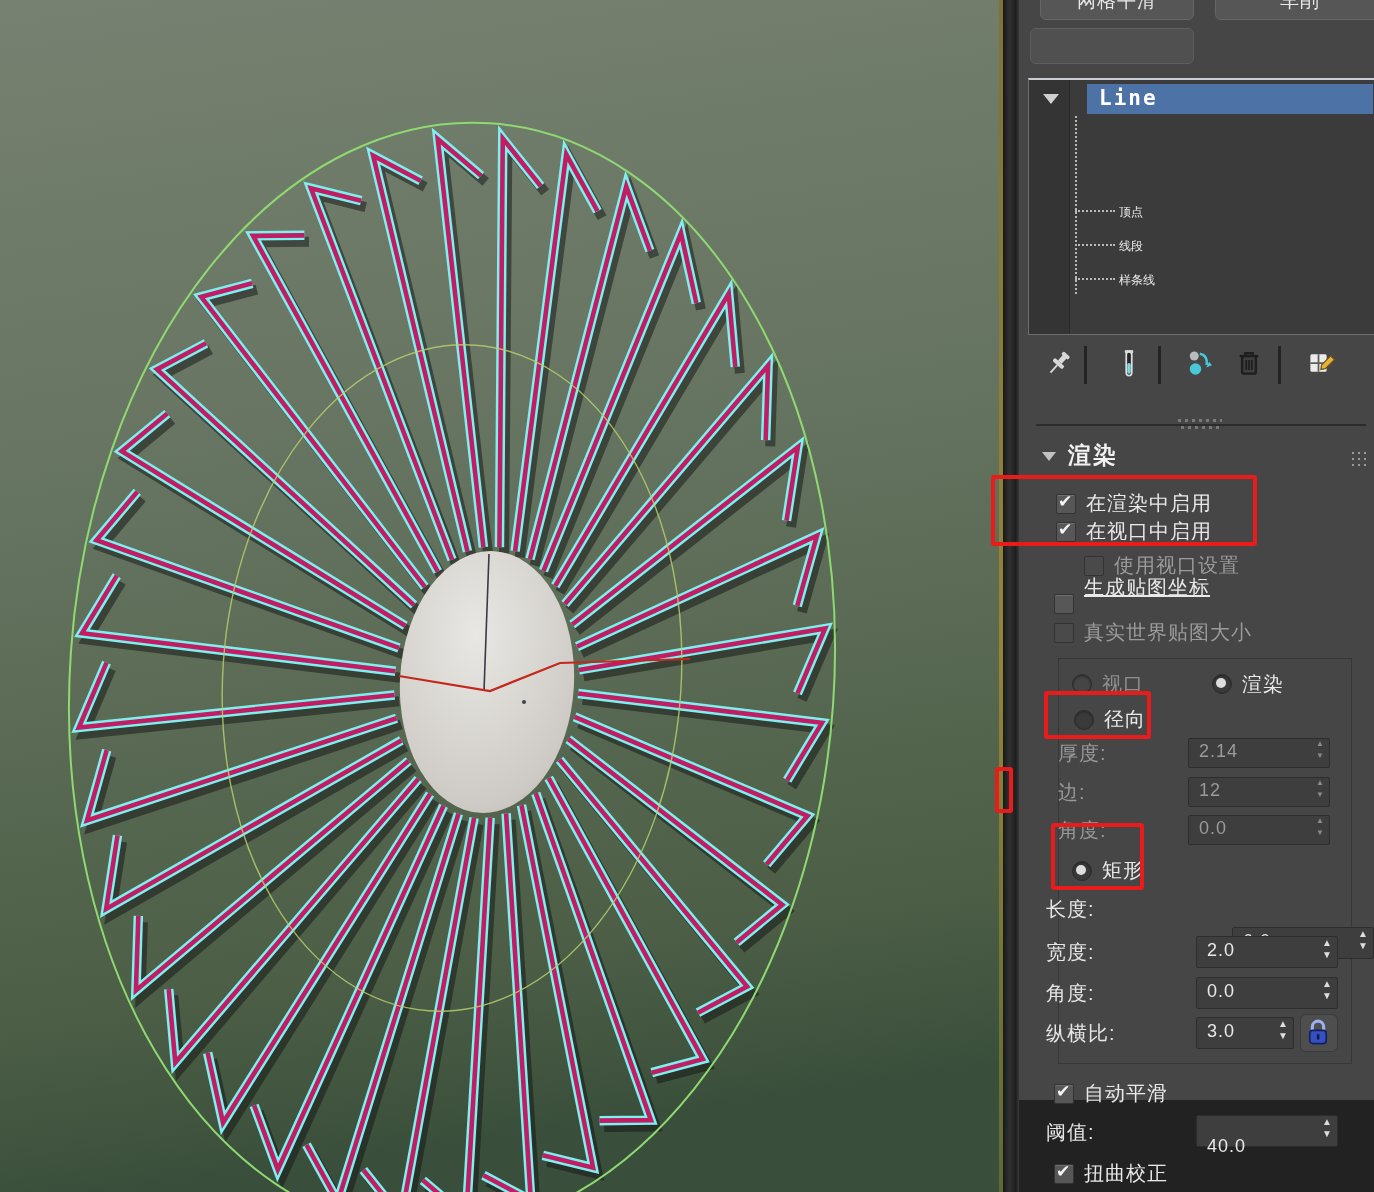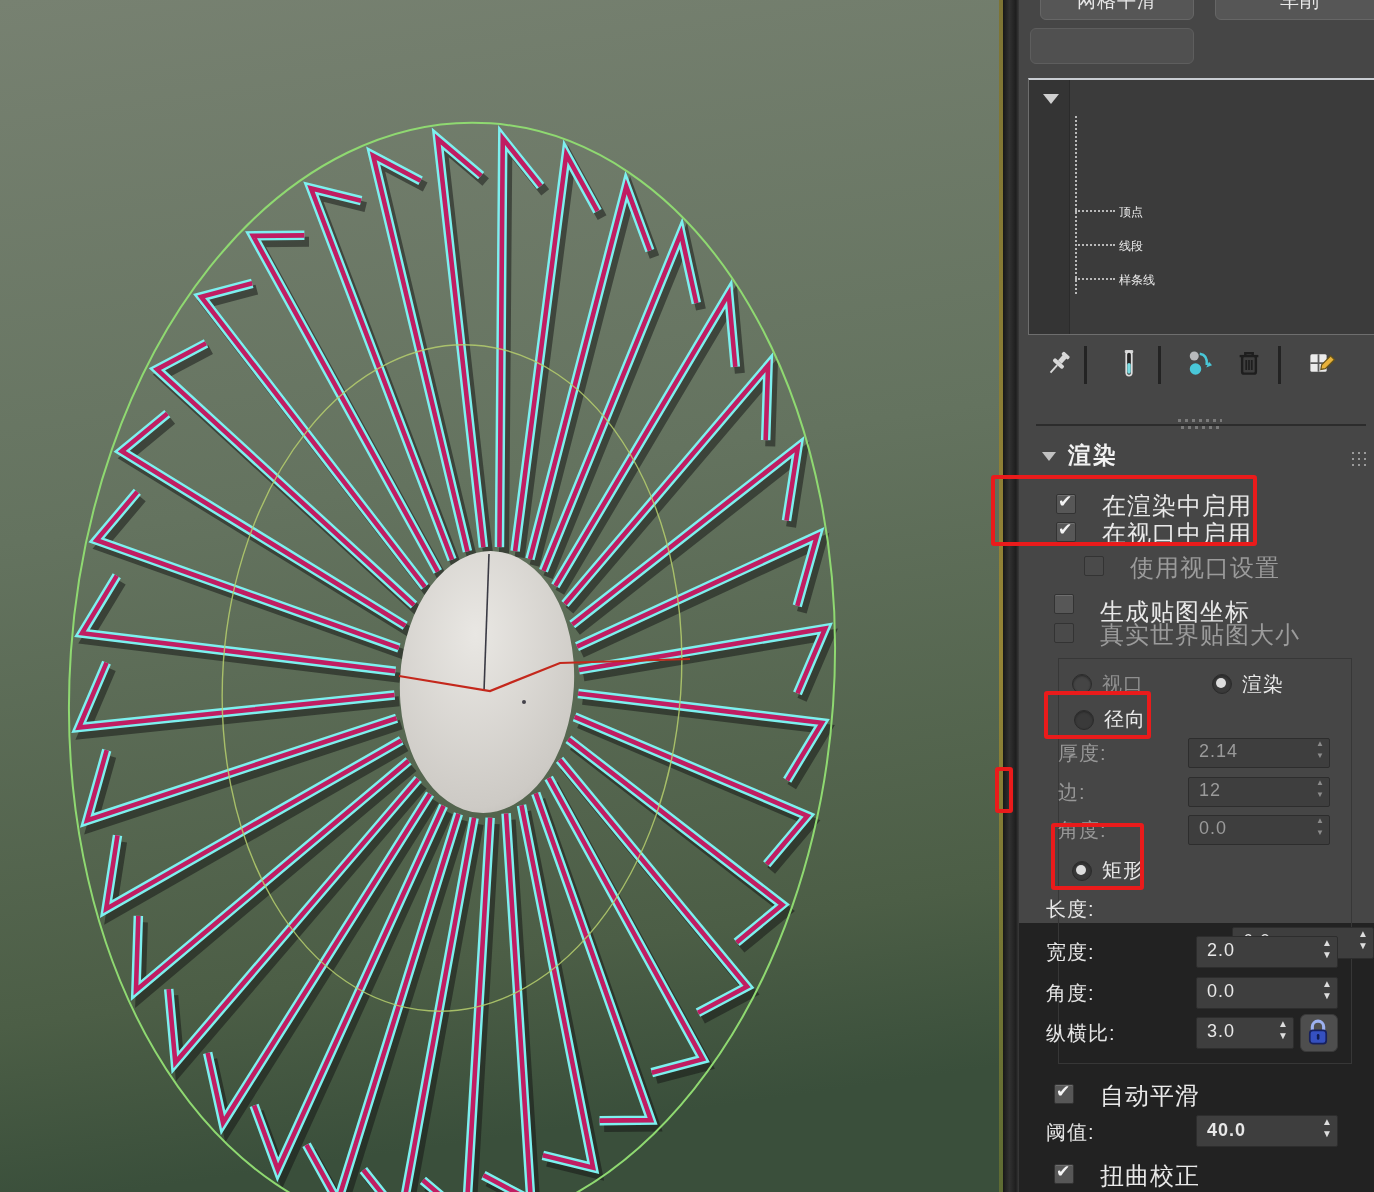--- a/index.html
+++ b/index.html
@@ -7,21 +7,21 @@
          font-family:"Liberation Sans","DejaVu Sans",sans-serif;
          -webkit-font-smoothing:antialiased;}
   
   #viewport{position:absolute;left:0;top:0;width:1000px;height:1192px;}
   #wheel-svg{position:absolute;left:0;top:0;}
   #vp-active-border{position:absolute;left:999px;top:0;width:4px;height:1192px;
          background:linear-gradient(#7d7434,#948436 55%,#5d6b33);}
   #panel-edge{position:absolute;left:1003px;top:0;width:16px;height:1192px;
          background:linear-gradient(90deg,#181818,#313131 40%,#1e1e1e 80%,#3a3a3a);}
   
-  #panel{position:absolute;left:1006px;top:0;width:368px;height:923px;}
+  #panel{position:absolute;left:1006px;top:0;width:368px;height:1100px;}
   #panel-bg{position:absolute;left:13px;top:0;right:0;bottom:0;background:#464646;}
   .top-btn{position:absolute;top:-16px;height:34px;border-radius:6px;
          background:#565656;border:1px solid #666;color:#e9e9e9;font-size:19px;
          line-height:32px;text-align:center;letter-spacing:1px;}
   .empty-btn{position:absolute;left:24px;top:28px;width:162px;height:34px;
          border-radius:6px;background:#505050;border:1px solid #5e5e5e;}
   
   #stack{position:absolute;left:22px;top:78px;width:345px;height:254px;
          background:#3b3b3b;border:1px solid #6e6e6e;border-top:2px solid #c9cdd2;}
   #stack-gutter{position:absolute;left:0;top:0;width:40px;height:100%;
@@ -53,21 +53,21 @@
   #rollout-title{position:absolute;left:62px;top:440px;color:#f2f2f2;font-size:23px;font-weight:700;letter-spacing:2px;}
   #roll-dots{position:absolute;left:344px;top:450px;width:16px;height:16px;
          background-image:radial-gradient(#9a9a9a 1.3px,transparent 1.5px);
          background-size:6px 6px;}
   
   .cb{position:absolute;width:18px;height:18px;background:#575757;border:1px solid #333;
       border-radius:2px;box-shadow:inset 0 1px 0 #6e6e6e;}
   .cb .mark{display:none;position:absolute;left:1px;top:-4px;color:#f4f4f4;font-size:17px;font-weight:700;}
   .cb.checked .mark{display:block;}
   .cb.dim{background:#4a4a4a;box-shadow:none;}
-  .cb-label{position:absolute;font-size:24px;color:#e9e9e9;letter-spacing:1px;white-space:nowrap;margin-left:16px;}
+  .cb-label{position:absolute;font-size:20px;color:#e9e9e9;letter-spacing:1px;white-space:nowrap;}
   .cb-label.gray{color:#9b9b9b;}
   .radio{position:absolute;width:18px;height:18px;border-radius:50%;background:#3a3a3a;
          border:1px solid #2b2b2b;box-shadow:inset 0 1px 2px #262626;}
   .radio .dot{display:none;position:absolute;left:3px;top:3px;width:10px;height:10px;border-radius:50%;background:#dedede;}
   .radio.checked .dot{display:block;}
   .radio.dim{background:#454545;}
   .radio-label{position:absolute;font-size:20px;color:#e9e9e9;letter-spacing:1px;white-space:nowrap;}
   .radio-label.gray{color:#8f8f8f;}
   
   #param-group{position:absolute;left:52px;top:658px;width:292px;height:404px;
@@ -234,20 +234,23 @@
   <div id="panel">
     <div id="panel-bg"></div>
 
     <div class="top-btn" style="left:34px;width:152px;">网格平滑</div>
     <div class="top-btn" style="left:209px;width:168px;">车削</div>
     <div class="empty-btn"></div>
 
     <div id="stack">
       <div id="stack-gutter"></div>
       <div class="stack-tri"></div>
+      <div id="stack-sel">
+        <span id="stack-sel-label">Line</span>
+      </div>
       <div class="stack-vline"></div>
       <div class="stack-twig" style="top:130px;"></div>
       <div class="stack-twig" style="top:164px;"></div>
       <div class="stack-twig" style="top:198px;"></div>
       <div class="stack-item" style="top:116px;">顶点</div>
       <div class="stack-item" style="top:150px;">线段</div>
       <div class="stack-item" style="top:184px;">样条线</div>
     </div>
 
     <div id="stack-toolbar">
@@ -312,21 +315,21 @@
 
     <div class="cb checked" style="left:50px;top:522px;">
         <span class="mark">✔</span>
       </div>
     <div class="cb-label" style="left:80px;top:518px;">在视口中启用</div>
 
     <div class="cb dim" style="left:78px;top:556px;"></div>
     <div class="cb-label gray" style="left:108px;top:552px;">使用视口设置</div>
 
     <div class="cb" style="left:48px;top:594px;"></div>
-    <div class="cb-label" style="left:78px;top:596px;">生成贴图坐标</div>
+    <div class="cb-label" style="left:78px;top:574px;text-decoration:underline;">生成贴图坐标</div>
 
     <div class="cb dim" style="left:48px;top:623px;"></div>
     <div class="cb-label gray" style="left:78px;top:619px;">真实世界贴图大小</div>
 
     <div id="param-group"></div>
 
     <div class="radio dim" style="left:66px;top:674px;"></div>
     <div class="radio-label gray" style="left:96px;top:671px;">视口</div>
     <div class="radio checked" style="left:206px;top:674px;">
         <span class="dot"></span>
@@ -406,21 +409,21 @@
       </svg>
     </div>
 
     <div class="cb checked" style="left:48px;top:1084px;">
         <span class="mark">✔</span>
       </div>
     <div class="cb-label" style="left:78px;top:1080px;">自动平滑</div>
 
     <div class="spin-label lit" style="left:40px;top:1119px;width:140px;">阈值:</div>
     <div class="spin-field en" style="left:190px;top:1115px;width:140px;height:30px;">
-      <span class="spin-value" style="top:4px;font-weight:bold;">40.0</span>
+      <span class="spin-value" style="top:20px;">40.0</span>
       <span class="spin-arrows">
           <span>▲</span>
           <span>▼</span>
         </span>
     </div>
 
     <div class="cb checked" style="left:48px;top:1164px;">
         <span class="mark">✔</span>
       </div>
     <div class="cb-label" style="left:78px;top:1160px;">扭曲校正</div>

